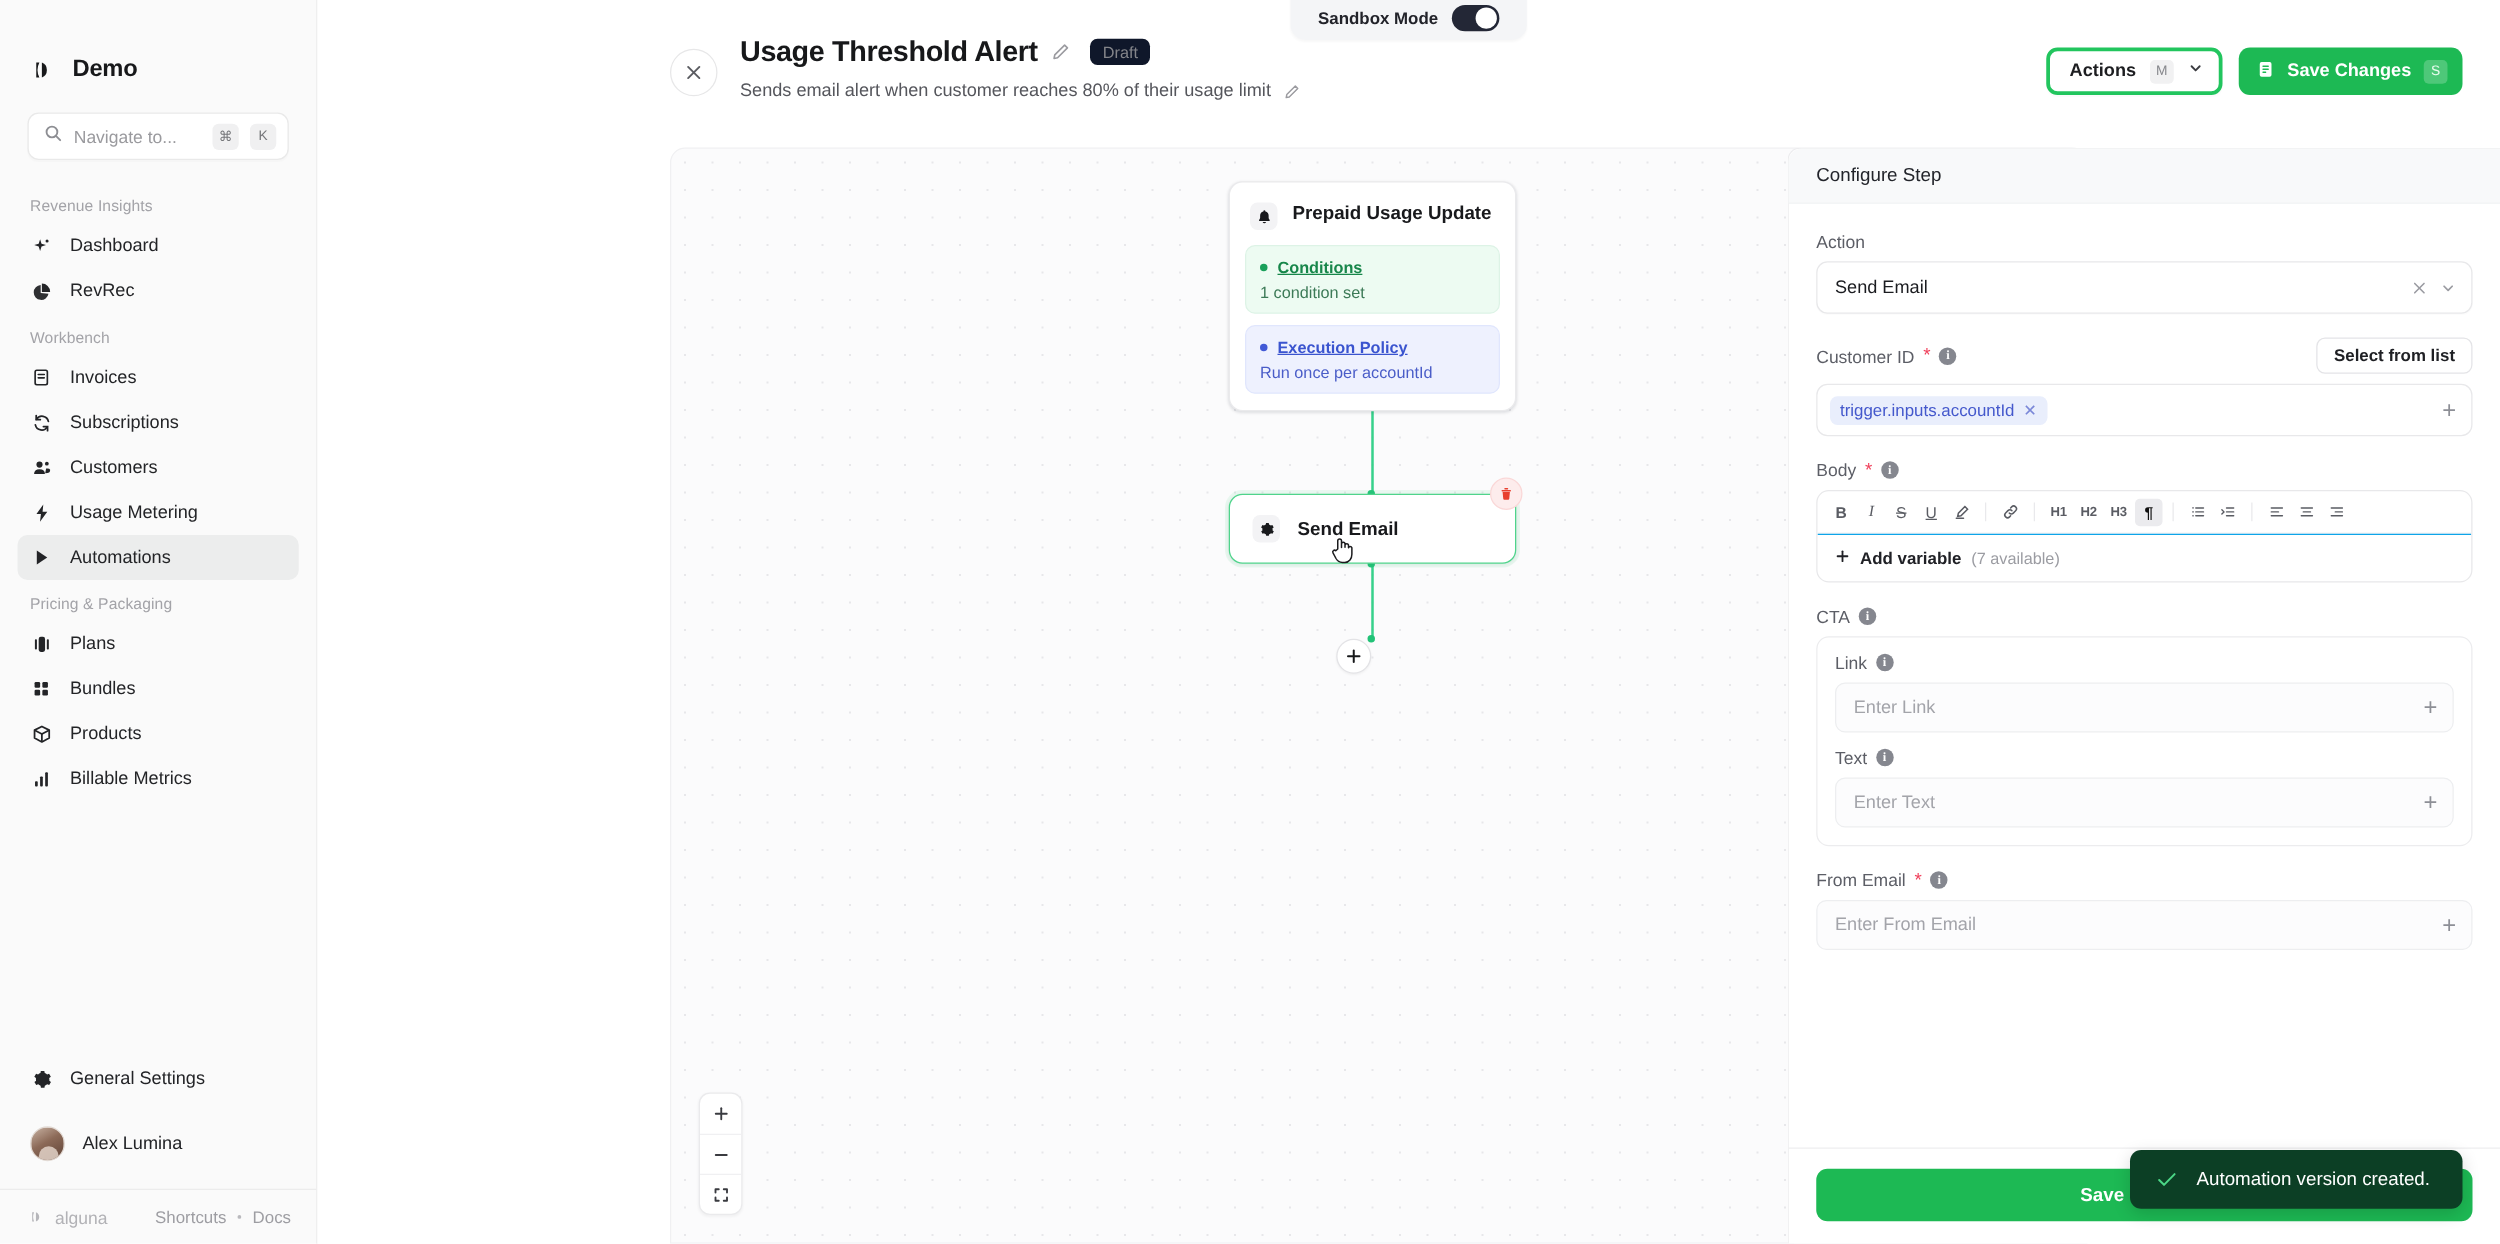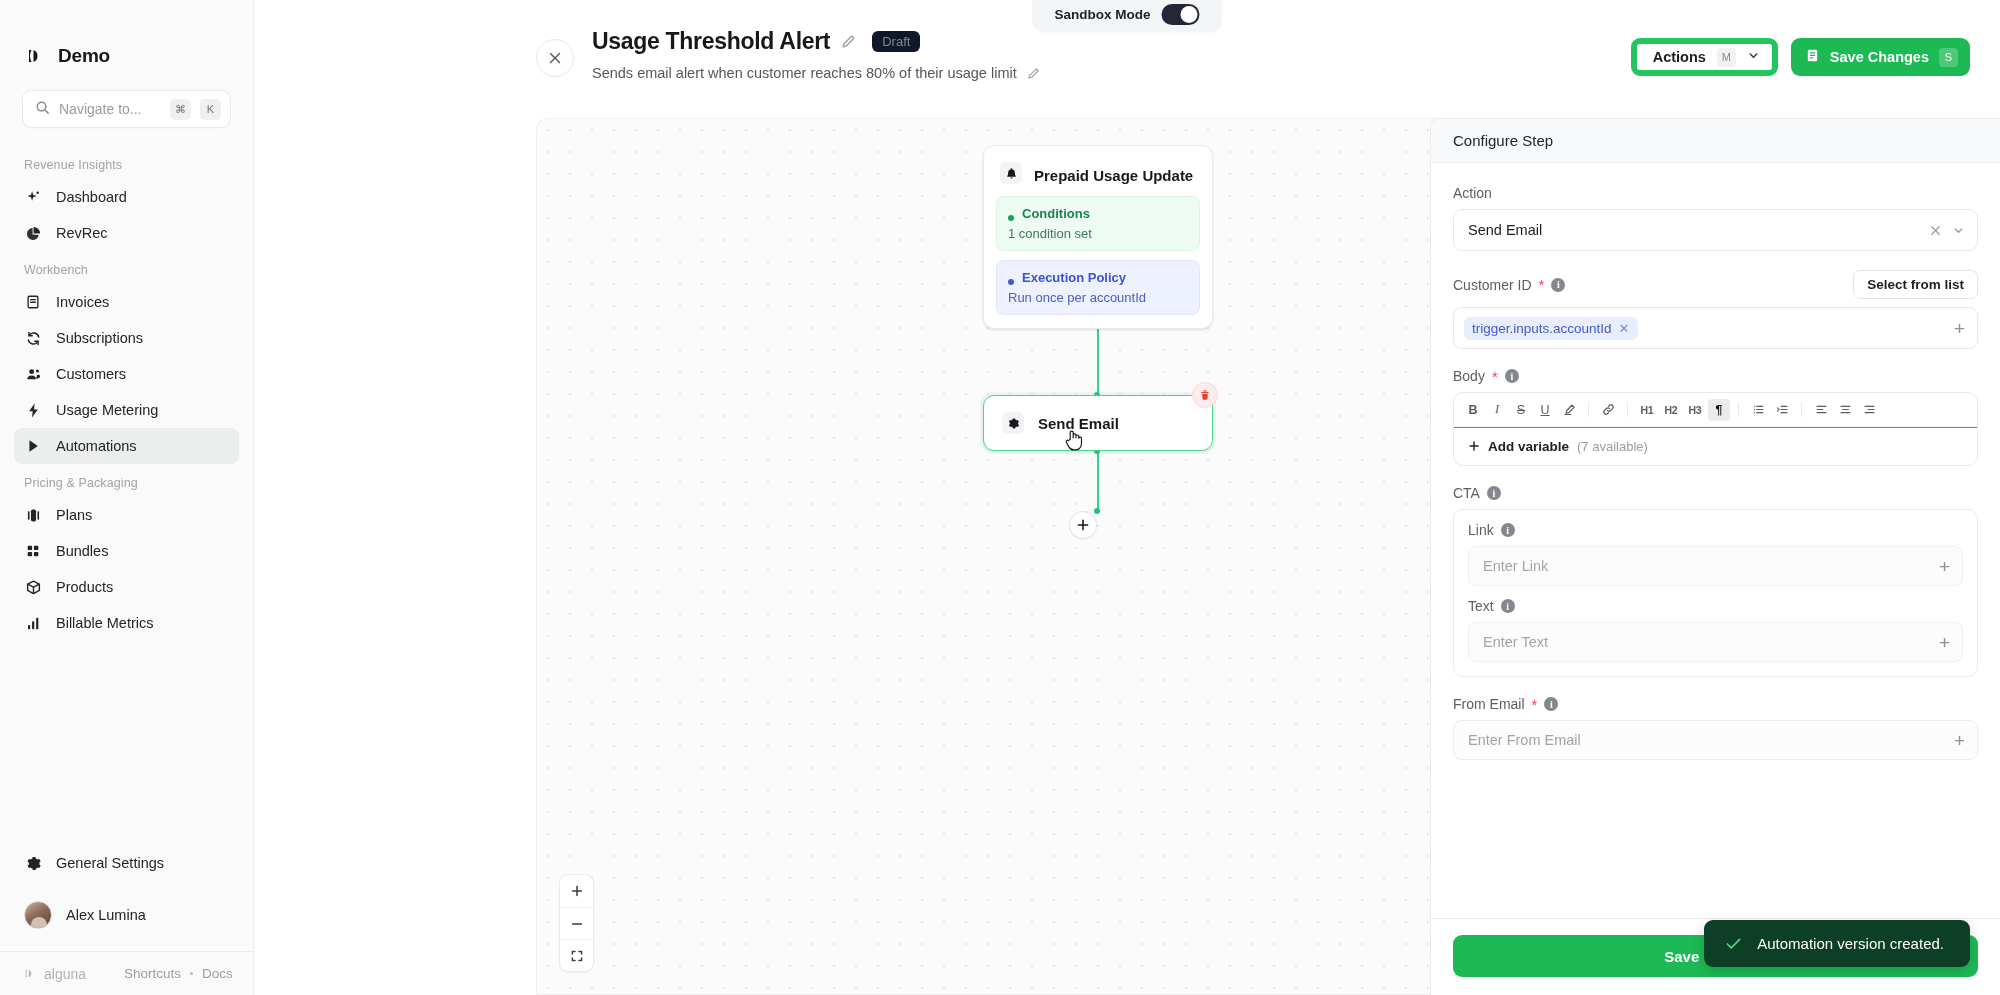--- a/index.html
+++ b/index.html
@@ -107,21 +107,21 @@
   .pencil { color: #9b9ba0; display: flex; }
   .draft-badge {
     background: #0f172a; color: #84858a; font-size: 13px;
     padding: 3px 10px; border-radius: 6px; margin-left: 5px;
   }
   .subtitle-row { display: flex; align-items: center; gap: 10px; margin-top: 10px; }
   .page-sub { font-size: 14.5px; color: #55565c; }
 
   .head-right { position: absolute; right: 30px; top: 38px; display: flex; align-items: center; gap: 13px; }
   .actions-btn {
-    height: 38px; border: 6px solid #22c55e; background: #fff; border-radius: 9px;
+    height: 38px; border: 3px solid #22c55e; background: #fff; border-radius: 9px;
     display: flex; align-items: center; gap: 11px; padding: 0 12px 0 16px; cursor: pointer;
     box-shadow: 0 1px 1px rgba(0,0,0,0.02);
   }
   .actions-btn .lbl { font-size: 14.5px; font-weight: 600; color: #1d1e21; }
   .kbd-sm { min-width: 19px; height: 19px; border-radius: 4px; background: #f1f1f2; color: #87888d;
             font-size: 11px; display: flex; align-items: center; justify-content: center; padding: 0 4px; }
   .save-btn {
     height: 38px; background: #1db954; border-radius: 9px;
     display: flex; align-items: center; gap: 10px; padding: 0 12px 0 14px; cursor: pointer; border: none;
   }
@@ -141,33 +141,33 @@
   }
 
   .node {
     position: absolute; background: #fff; border-radius: 11px;
     box-shadow: 0 1px 3px rgba(16,24,40,0.07), 0 1px 2px rgba(16,24,40,0.05);
   }
   .node-trigger {
     left: 446px; top: 26px; width: 230px;
     border: 1px solid #eaeaec; padding: 12px 12px 13px 12px;
   }
-  .node-head { display: flex; align-items: flex-end; gap: 12px; padding: 4px 4px 12px 4px; }
+  .node-head { display: flex; align-items: flex-start; gap: 12px; padding: 4px 4px 12px 4px; }
   .node-ico {
     width: 22px; height: 22px; border-radius: 6px; background: #f3f3f5;
     display: flex; align-items: center; justify-content: center; flex: 0 0 22px; color: #18191c;
   }
   .node-title { font-size: 15px; font-weight: 600; color: #18191c; }
   .chip {
     border-radius: 8px; padding: 9px 11px; margin-bottom: 9px;
   }
   .chip:last-child { margin-bottom: 0; }
   .chip-green { background: #edfbf2; border: 1px solid #ddf3e6; }
   .chip-blue  { background: #eef1fe; border: 1px solid #e0e6fd; }
-  .chip-head { display: flex; align-items: flex-end; gap: 8px; font-size: 13px; font-weight: 600; }
+  .chip-head { display: flex; align-items: center; gap: 8px; font-size: 13px; font-weight: 600; text-decoration: underline; }
   .chip-green .chip-head { color: #17864a; }
   .chip-blue .chip-head  { color: #3a54cf; }
   .dot { width: 6px; height: 6px; border-radius: 50%; }
   .chip-green .dot { background: #19a05a; }
   .chip-blue  .dot { background: #4159d6; }
   .chip-sub { font-size: 13px; margin-top: 5px; padding-left: 0; }
   .chip-green .chip-sub { color: #3c7a57; }
   .chip-blue  .chip-sub { color: #4a5dc8; }
 
   .node-action {

